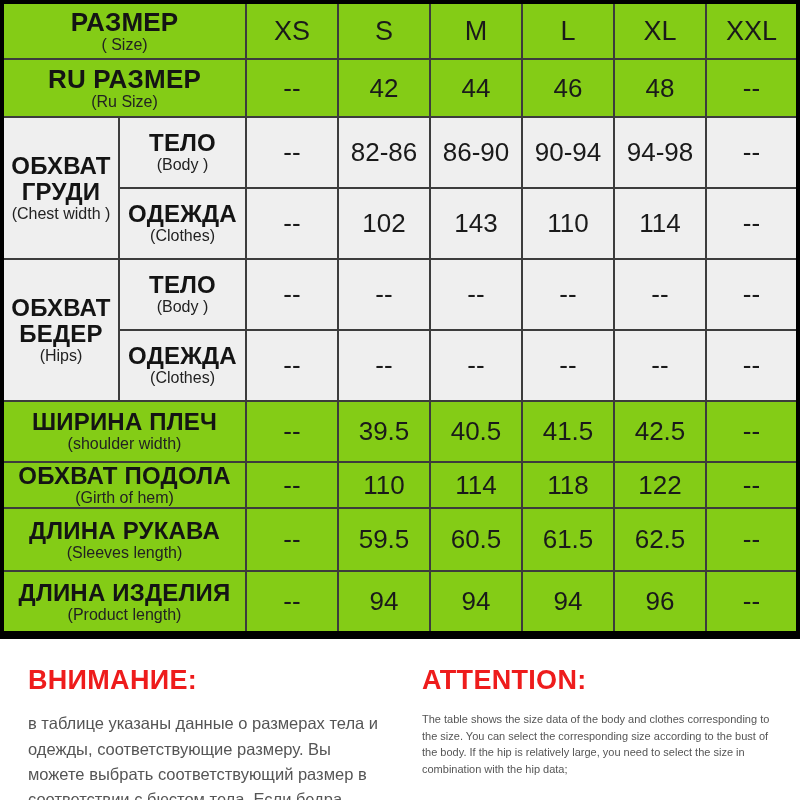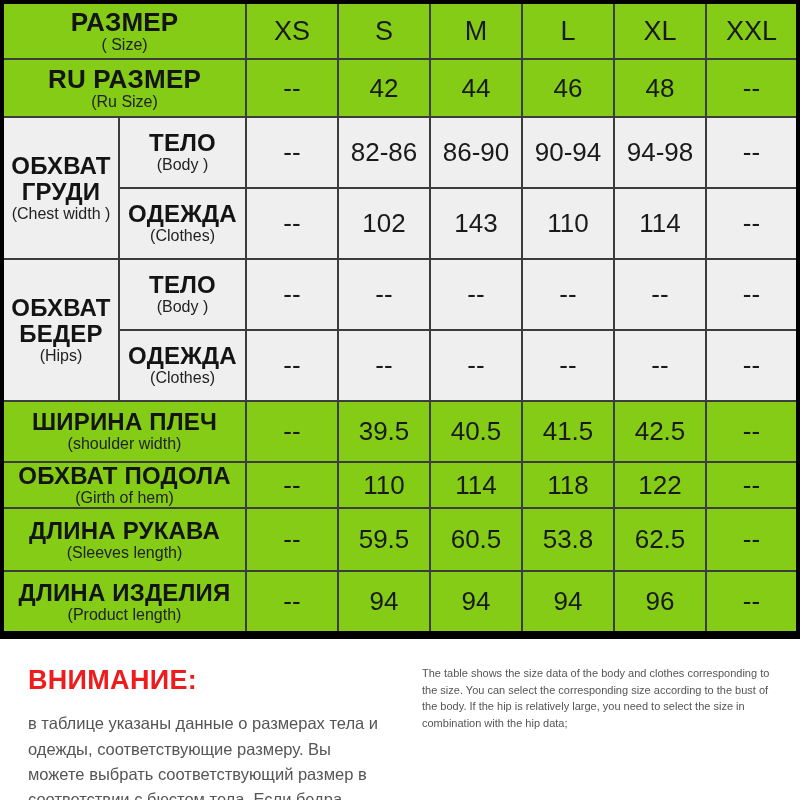--- a/index.html
+++ b/index.html
@@ -204,21 +204,21 @@
   </tr>
 
   <tr class="h-sleeve">
     <td colspan="2">
       <div class="title">ДЛИНА РУКАВА</div>
       <div class="subtitle">(Sleeves length)</div>
     </td>
     <td class="val">--</td>
     <td class="val">59.5</td>
     <td class="val">60.5</td>
-    <td class="val">53.8</td>
+    <td class="val">61.5</td>
     <td class="val">62.5</td>
     <td class="val">--</td>
   </tr>
 
   <tr class="h-length">
     <td colspan="2">
       <div class="title">ДЛИНА ИЗДЕЛИЯ</div>
       <div class="subtitle">(Product length)</div>
     </td>
     <td class="val">--</td>
@@ -230,15 +230,16 @@
   </tr>
 </tbody>
   </table>
 
 <div class="notes">
   <div class="note-ru">
     <h2 class="note-heading">ВНИМАНИЕ:</h2>
     <p class="note-body">в таблице указаны данные о размерах тела и одежды, соответствующие размеру. Вы можете выбрать соответствующий размер в соответствии с бюстом тела. Если бедра относительно большие, вам нужно выбрать размер в сочетании с данными бедра;</p>
   </div>
   <div class="note-en">
+    <h2 class="note-heading">ATTENTION:</h2>
     <p class="note-body">The table shows the size data of the body and clothes corresponding to the size. You can select the corresponding size according to the bust of the body. If the hip is relatively large, you need to select the size in combination with the hip data;</p>
   </div>
 </div>
 
 </body></html>

